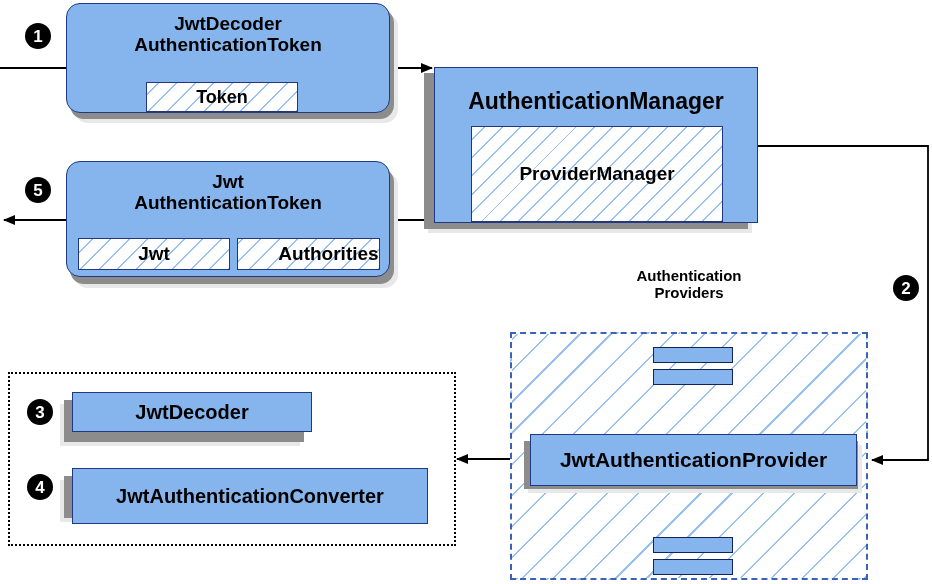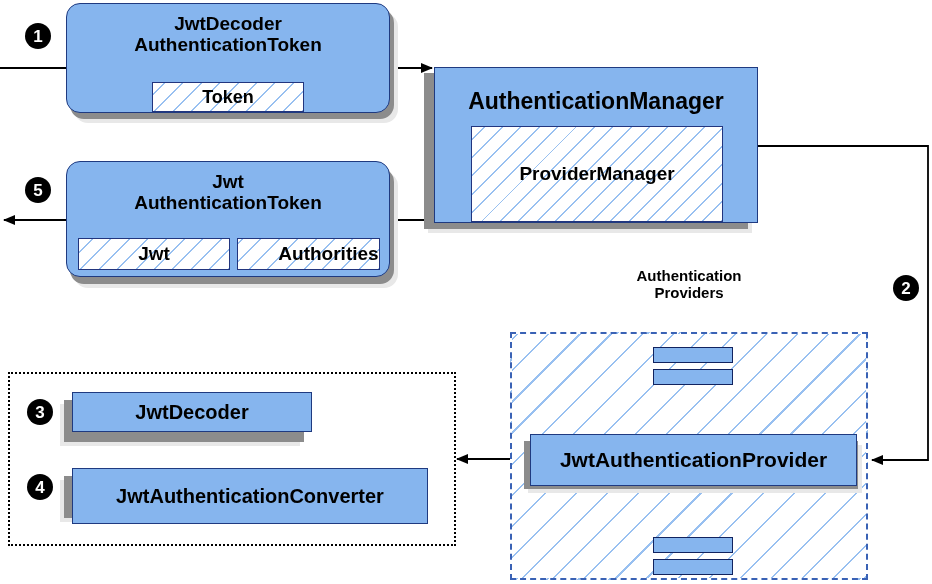--- a/index.html
+++ b/index.html
@@ -158,21 +158,21 @@
 
     <line x1="693" y1="425" x2="693" y2="386" stroke="#000" stroke-width="3.4" marker-end="url(#arrowHead)" marker-start="url(#arrowStart)"></line>
     <line x1="693" y1="492" x2="693" y2="531" stroke="#000" stroke-width="3.4" marker-end="url(#arrowHead)" marker-start="url(#arrowStart)"></line>
   </svg>
 
   <div class="shadow-far rounded-shadow" style="left:74px; top:13px; width:324px; height:110px;"></div>
   <div class="shadow-near rounded-shadow" style="left:70px; top:9px; width:324px; height:110px;"></div>
   <div class="blue-box rounded" style="left:66px; top:3px; width:324px; height:110px;">
     <div class="box-title" style="top:9px; font-size:19px;">JwtDecoder
 AuthenticationToken</div>
-    <div class="hatch-box" style="left:85px; top:78px; width:152px; height:30px; font-size:18px;">
+    <div class="hatch-box" style="left:79px; top:78px; width:152px; height:30px; font-size:18px;">
       <span>Token</span>
     </div>
   </div>
 
   <div class="shadow-far" style="left:428px; top:77px; width:324px; height:156px;"></div>
   <div class="shadow-near" style="left:424px; top:73px; width:324px; height:156px;"></div>
   <div class="blue-box" style="left:434px; top:67px; width:324px; height:156px;">
     <div class="box-title" style="top:21px; font-size:23px;">AuthenticationManager</div>
     <div class="hatch-box" style="left:36px; top:58px; width:252px; height:96px; font-size:19px;">
       <span>ProviderManager</span>

